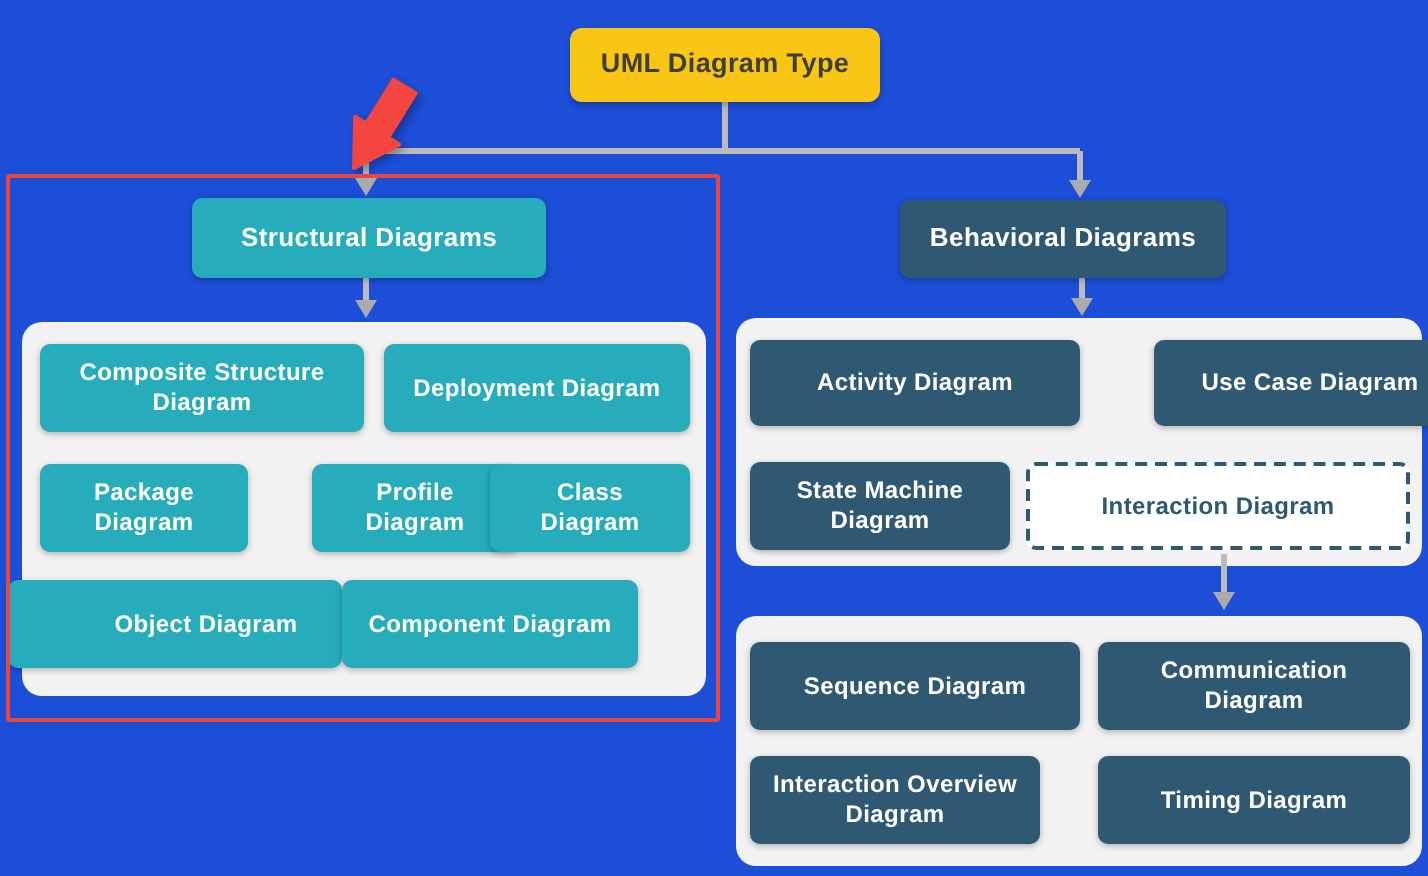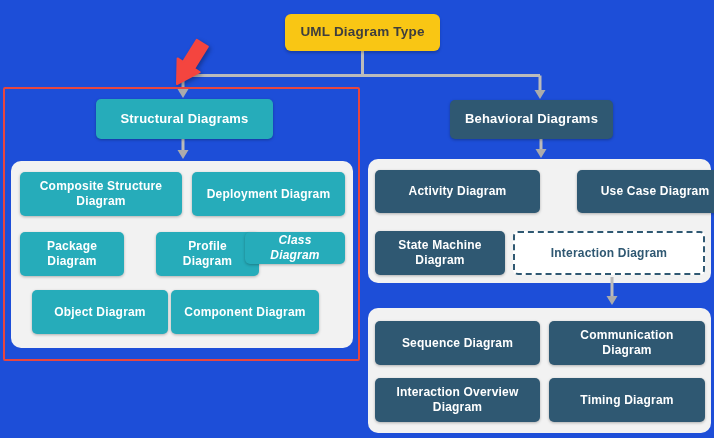--- a/index.html
+++ b/index.html
@@ -17,31 +17,31 @@
   .navy{background:#2F5872;}
   .root-node{left:285px;top:14px;width:155px;height:37px;background:#F9C614;color:#3E3E3E;
              font-size:13.5px;border-radius:6px;box-shadow:0 2px 3px rgba(0,0,0,0.22);}
   .hdr{font-size:13px;}
   .structural-header{left:96px;top:99px;width:177px;height:40px;}
   .behavioral-header{left:450px;top:100px;width:163px;height:39px;}
   .b-composite{left:20px;top:172px;width:162px;height:44px;padding:0 10px;box-sizing:border-box;text-align:center;}
   .b-deployment{left:192px;top:172px;width:153px;height:44px;padding:0 2px;box-sizing:border-box;}
   .b-package{left:20px;top:232px;width:104px;height:44px;padding:0 14px;box-sizing:border-box;}
   .b-profile{left:133px;top:232px;width:103px;height:44px;padding:0 14px;box-sizing:border-box;margin-left:23px;}
-  .b-class{left:245px;top:232px;width:100px;height:32px;padding:0 30px;box-sizing:border-box;font-style:italic;}
-  .b-object{left:32px;top:290px;width:136px;height:44px;}
+  .b-class{left:245px;top:232px;width:100px;height:44px;padding:0 30px;box-sizing:border-box;}
+  .b-object{left:4px;top:290px;width:136px;height:44px;padding-left:31px;}
   .b-component{left:171px;top:290px;width:148px;height:44px;}
   .b-activity{left:375px;top:170px;width:165px;height:43px;}
   .b-usecase{left:549px;top:170px;width:156px;height:43px;margin-left:28px;}
   .b-statemachine{left:375px;top:231px;width:130px;height:44px;padding:0 12px;box-sizing:border-box;}
   .b-interaction{left:513px;top:231px;width:192px;height:44px;background:#ffffff;
                  border:2px dashed #2F5872;color:#2F5872;box-sizing:border-box;box-shadow:none;}
   .b-sequence{left:375px;top:321px;width:165px;height:44px;}
   .b-communication{left:549px;top:321px;width:156px;height:44px;padding:0 20px;box-sizing:border-box;}
-  .b-intoverview{left:375px;top:378px;width:165px;height:44px;padding:0 0;box-sizing:border-box;}
+  .b-intoverview{left:375px;top:378px;width:145px;height:44px;padding:0 0;box-sizing:border-box;}
   .b-timing{left:549px;top:378px;width:156px;height:44px;}
   .highlight-rect{position:absolute;left:3px;top:87px;width:353px;height:270px;
                   border:2px solid #E8463F;border-radius:2px;z-index:4;pointer-events:none;}
 </style>
 </head>
 <body>
 
 <div class="canvas">
 
   <div class="panel panel-left"></div>

